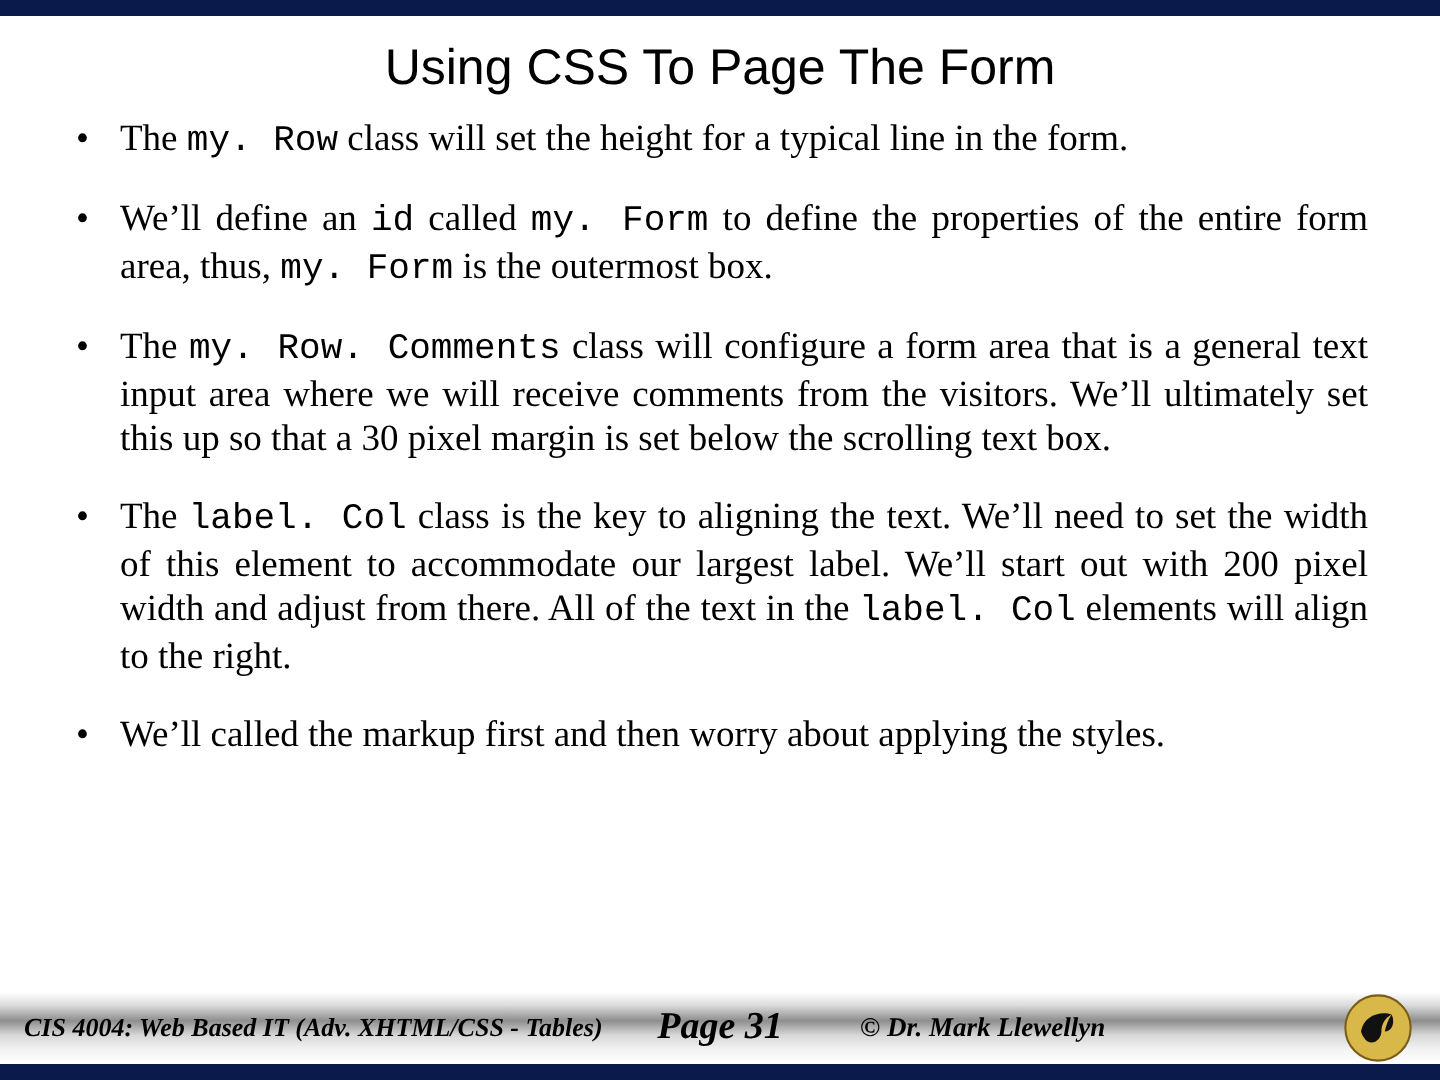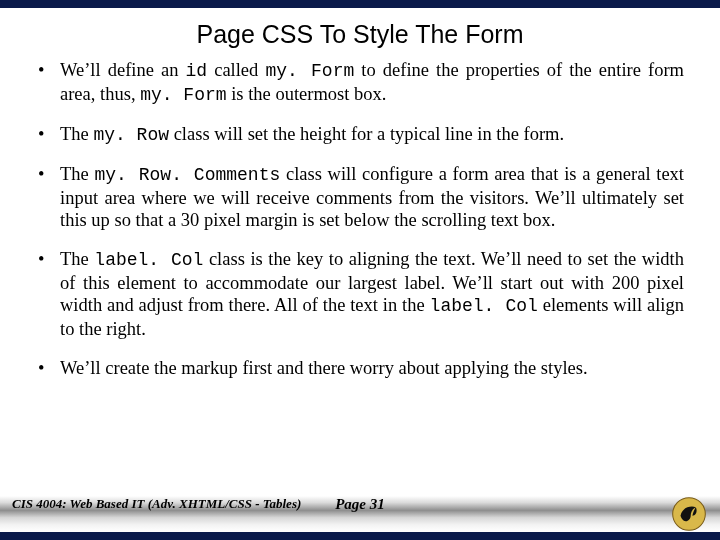--- a/index.html
+++ b/index.html
@@ -53,40 +53,41 @@
   left: 2px;
   top: 0;
 }
 code.inline {
   font-family: "Courier New", Courier, monospace;
   font-size: 18px;
 }
 .footer {
   height: 36px;
   display: flex;
+  align-items: center;
   padding: 0 12px 0 12px;
   box-sizing: border-box;
   position: relative;
   background: linear-gradient(to bottom,
     #ffffff 0%, #dcdcdc 18%, #8e8e8e 40%, #d7d7d7 60%, #f3f3f3 80%, #ffffff 100%);
 }
 .footer .f-left {
   font-family: Georgia, "Times New Roman", serif;
   font-style: italic;
   font-weight: bold;
   font-size: 13px;
   white-space: nowrap;
 }
 .footer .f-page {
   position: absolute;
   left: 50%;
   transform: translateX(-50%);
   font-style: italic;
   font-weight: bold;
-  font-size: 15px;
+  font-size: 19px;
 }
 .footer .f-right {
   position: absolute;
   left: 430px;
   font-style: italic;
   font-weight: bold;
   font-size: 13.5px;
 }
 .footer .logo {
   position: absolute;
@@ -96,45 +97,46 @@
   width: 34px;
   height: 34px;
 }
 .logo svg { width: 34px; height: 34px; }
 </style>
 </head>
 <body>
 
 <div class="slide">
 
-  <div class="title">Page CSS To Style The Form</div>
+  <div class="title">Using CSS To Page The Form</div>
 
   <div class="body">
     <ul>
       <li>
-        <span>We’ll define an </span><code class="inline">id</code><span> called </span><code class="inline">my. Form</code><span> to define the properties of the entire form area, thus, </span><code class="inline">my. Form</code><span> is the outermost box.</span>
+        <span>The </span><code class="inline">my. Row</code><span>  class will set the height for a typical line in the form.</span>
       </li>
       <li>
-        <span>The </span><code class="inline">my. Row</code><span>  class will set the height for a typical line in the form.</span>
+        <span>We’ll define an </span><code class="inline">id</code><span> called </span><code class="inline">my. Form</code><span> to define the properties of the entire form area, thus, </span><code class="inline">my. Form</code><span> is the outermost box.</span>
       </li>
       <li>
         <span>The </span><code class="inline">my. Row. Comments</code><span> class will configure a form area that is a general text input area where we will receive comments from the visitors.  We’ll ultimately set this up so that a 30 pixel margin is set below the scrolling text box.</span>
       </li>
       <li>
         <span>The </span><code class="inline">label. Col</code><span> class is the key to aligning the text.  We’ll need to set the width of this element to accommodate our largest label.  We’ll start out with 200 pixel width and adjust from there.  All of the text in the </span><code class="inline">label. Col</code><span>  elements will align to the right.</span>
       </li>
       <li>
-        <span>We’ll create the markup first and there worry about applying the styles.</span>
+        <span>We’ll called the markup first and then worry about applying the styles.</span>
       </li>
     </ul>
   </div>
 
   <div class="footer">
     <span class="f-left">CIS 4004: Web Based IT (Adv. XHTML/CSS - Tables)</span>
     <span class="f-page">Page 31</span>
+    <span class="f-right">© Dr. Mark Llewellyn</span>
     <span class="logo">
       <svg viewBox="0 0 100 100">
         <circle cx="50" cy="50" r="48" fill="#d9b84a" stroke="#7a5c18" stroke-width="3"></circle>
         <path d="M25 55 C30 30,55 25,70 30 C60 35,55 45,55 55 C55 65, 45 75, 35 70 C32 68, 27 62, 25 55 Z" fill="#111"></path>
         <path d="M70 30 C75 40,72 55,60 55 C62 45,66 36,70 30 Z" fill="#111"></path>
       </svg>
     </span>
   </div>
 
 </div>

